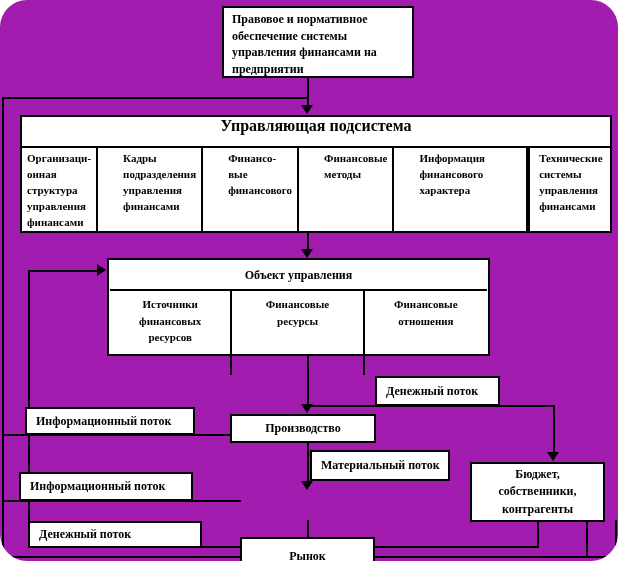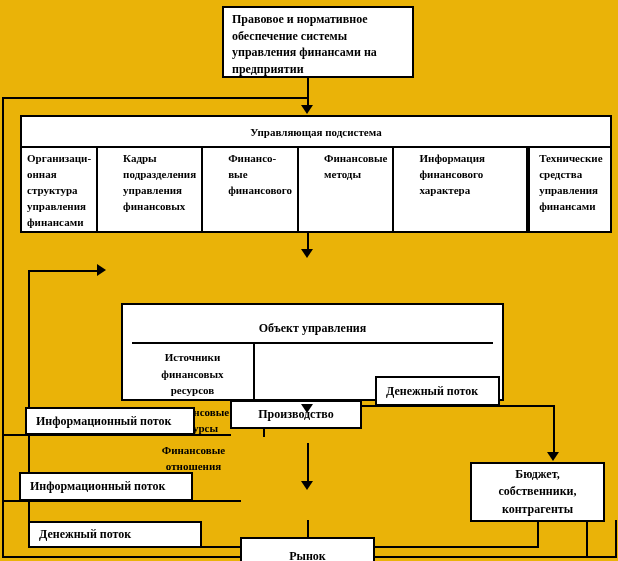--- a/index.html
+++ b/index.html
@@ -1,60 +1,61 @@
 <!DOCTYPE html>
 <html><head>
 <meta charset="utf-8">
 <style>
   html,body{margin:0;padding:0;}
   .canvas{
     position:relative;
     width:618px;height:561px;
-    background:#eab308;
+    background:#a21caf;
     font-family:"Liberation Serif","DejaVu Serif",serif;
     font-weight:bold;
     color:#000;
     overflow:hidden;
+    border-radius:27px;
   }
   .box{
     position:absolute;
     background:#ffffff;
     border:2px solid #000;
     box-sizing:border-box;
     z-index:2;
   }
   .txt{white-space:pre-line;}
   .line{position:absolute;background:#000;z-index:1;}
   .ah{position:absolute;width:0;height:0;z-index:3;}
   .ah-down{border-left:6px solid transparent;border-right:6px solid transparent;border-top:9px solid #000;}
   .ah-right{border-top:6px solid transparent;border-bottom:6px solid transparent;border-left:9px solid #000;}
 
   .top-box{left:222px;top:6px;width:192px;height:72px;font-size:12px;line-height:1.38;padding:3px 8px;}
   .mgmt-table{left:20px;top:115px;width:592px;height:118px;padding:0;}
-  .mgmt-header{height:29px;border-bottom:2px solid #000;display:flex;align-items:center;justify-content:center;font-size:11px;}
+  .mgmt-header{height:29px;border-bottom:2px solid #000;display:flex;justify-content:center;font-size:16px;}
   .mgmt-body{display:flex;height:85px;gap:20px;}
   .mgmt-cell{box-sizing:border-box;font-size:11px;line-height:1.45;padding:3px 5px;border-right:2px solid #000;}
   .mc1{width:93px;}
   .mc2{width:107px;}
   .mc3{width:84px;}
   .mc4{width:88px;}
   .mc5{width:124px;border-right:none;}
   .mc6{width:110px;border-right:none;border-left:4px solid #000;padding-left:9px;}
-  .obj-table{left:121px;top:258px;width:383px;height:98px;padding:9px;margin-top:45px;}
+  .obj-table{left:107px;top:258px;width:383px;height:98px;padding:1px;}
   .obj-header{height:28px;border-bottom:2px solid #000;display:flex;align-items:center;justify-content:center;font-size:12px;}
-  .obj-body{display:flex;height:84px;flex-direction:column;}
+  .obj-body{display:flex;height:84px;}
   .obj-cell{box-sizing:border-box;font-size:11px;line-height:1.5;padding-top:5px;text-align:center;border-right:2px solid #000;}
   .oc1{width:123px;}
   .oc2{width:133px;}
   .oc3{width:123px;border-right:none;}
   .flow-label{display:flex;align-items:center;font-size:12px;padding-left:9px;}
   .node{display:flex;align-items:center;justify-content:center;font-size:12px;text-align:center;}
   .lbl-money-top{left:375px;top:376px;width:125px;height:30px;}
   .lbl-info1{left:25px;top:407px;width:170px;height:28px;}
-  .node-production{left:230px;top:400px;width:132px;height:29px;}
+  .node-production{left:230px;top:414px;width:146px;height:29px;}
   .lbl-material{left:310px;top:450px;width:140px;height:31px;}
   .node-budget{left:470px;top:462px;width:135px;height:60px;line-height:1.45;}
   .lbl-info2{left:19px;top:472px;width:174px;height:29px;}
   .node-market{left:240px;top:491px;width:135px;height:39px;margin-top:46px;}
   .lbl-money-bottom{left:28px;top:521px;width:174px;height:27px;}
 </style>
 </head>
 <body>
 
 <div class="canvas">
@@ -97,31 +98,31 @@
     </div>
     <div class="mgmt-body">
       <div class="mgmt-cell mc1 txt">Организаци-
 онная
 структура
 управления
 финансами</div>
       <div class="mgmt-cell mc2 txt">Кадры
 подразделения
 управления
-финансовых</div>
+финансами</div>
       <div class="mgmt-cell mc3 txt">Финансо-
 вые
 финансового</div>
       <div class="mgmt-cell mc4 txt">Финансовые
 методы</div>
       <div class="mgmt-cell mc5 txt">Информация
 финансового
 характера</div>
       <div class="mgmt-cell mc6 txt">Технические
-средства
+системы
 управления
 финансами</div>
     </div>
   </div>
 
   <div class="box obj-table">
     <div class="obj-header">
       <span class="txt">Объект управления</span>
     </div>
     <div class="obj-body">
@@ -140,20 +141,23 @@
   </div>
 
   <div class="box flow-label lbl-info1">
     <span class="txt">Информационный поток</span>
   </div>
 
   <div class="box node node-production">
     <span class="txt">Производство</span>
   </div>
 
+  <div class="box flow-label lbl-material">
+    <span class="txt">Материальный поток</span>
+  </div>
 
   <div class="box node node-budget">
     <span class="txt">Бюджет,
 собственники,
 контрагенты</span>
   </div>
 
   <div class="box flow-label lbl-info2">
     <span class="txt">Информационный поток</span>
   </div>

